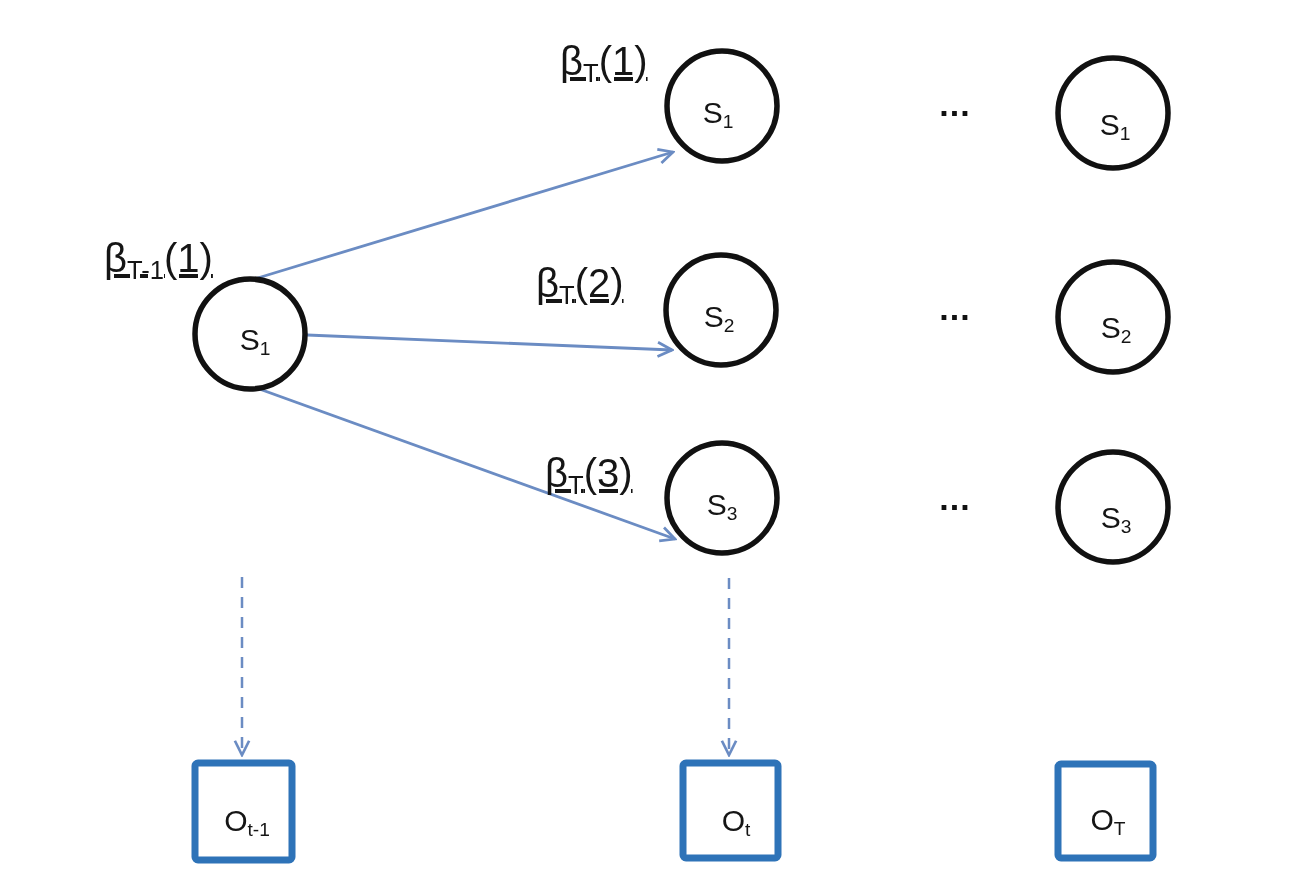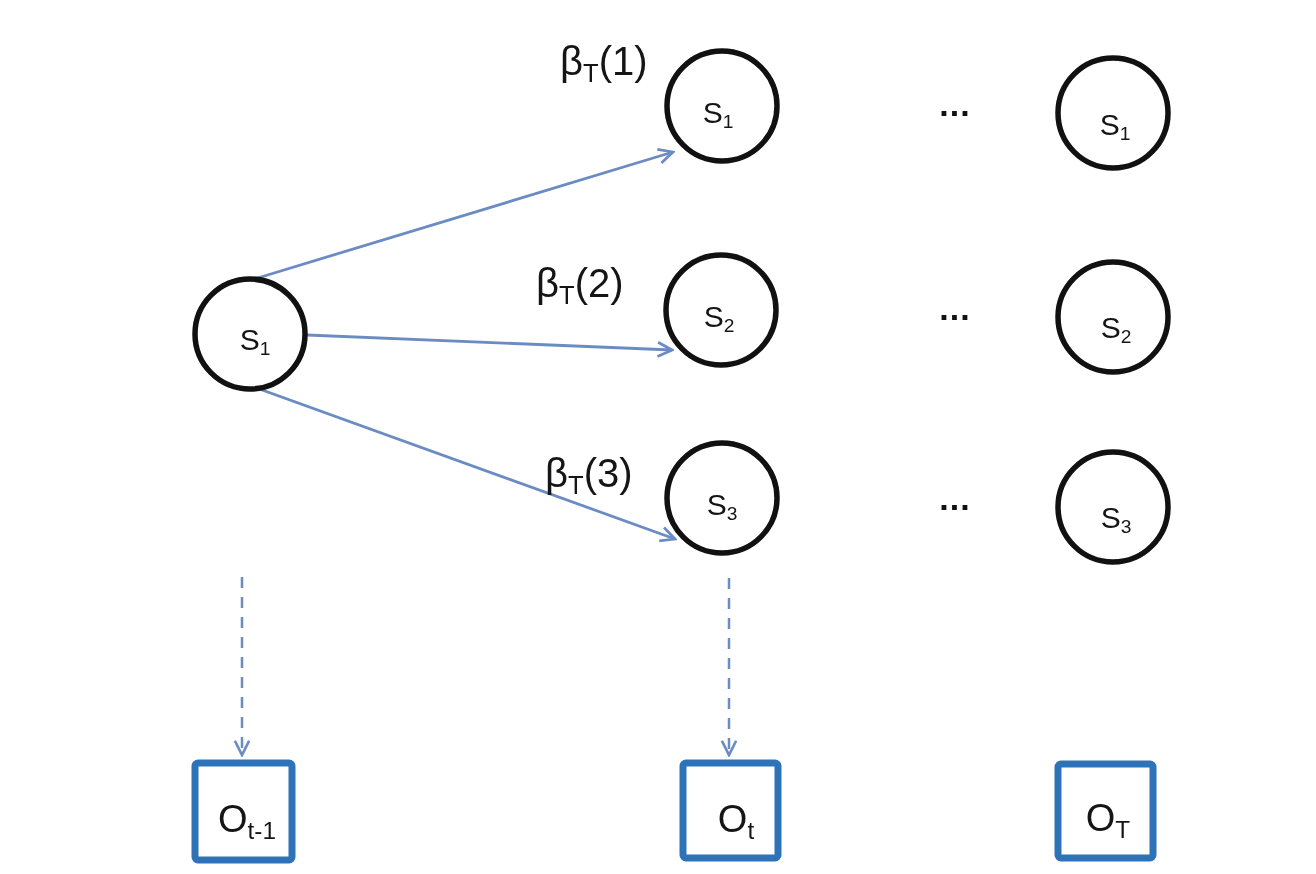--- a/index.html
+++ b/index.html
@@ -18,27 +18,27 @@
     line-height: 1.05;
     white-space: nowrap;
     color: #151515;
   }
   .lbl sub {
     font-size: 0.64em;
     line-height: 1;
     vertical-align: -0.28em;
     letter-spacing: 0;
   }
-  .beta-label { font-size: 40px; }
+  .beta-label { font-size: 40px; text-decoration: underline; }
   .node-label {
     font-size: 30px;
     transform: translate(-50%, -50%);
   }
   .obs-label {
-    font-size: 38px;
+    font-size: 30px;
     transform: translate(-50%, -50%);
   }
   .dots {
     position: absolute;
     font-size: 34px;
     font-weight: 700;
     letter-spacing: 1px;
     transform: translateX(-50%);
     color: #111111;
     line-height: 1;
@@ -69,20 +69,23 @@
     <circle cx="722" cy="498" r="55" fill="#ffffff" stroke="#111111" stroke-width="5.5"></circle>
     <circle cx="1113" cy="113" r="55" fill="#ffffff" stroke="#111111" stroke-width="5.5"></circle>
     <circle cx="1113" cy="317" r="55" fill="#ffffff" stroke="#111111" stroke-width="5.5"></circle>
     <circle cx="1113" cy="507" r="55" fill="#ffffff" stroke="#111111" stroke-width="5.5"></circle>
 
     <rect x="195" y="763" width="97" height="97" rx="3" fill="#ffffff" stroke="#2e73b8" stroke-width="7"></rect>
     <rect x="683" y="763" width="95" height="95" rx="3" fill="#ffffff" stroke="#2e73b8" stroke-width="7"></rect>
     <rect x="1058" y="764" width="95" height="94" rx="3" fill="#ffffff" stroke="#2e73b8" stroke-width="7"></rect>
   </svg>
 
+  <div class="lbl beta-label" style="left:104px; top:237px">
+    <span>β</span><sub>T-1</sub><span>(1)</span>
+  </div>
   <div class="lbl beta-label" style="left:560px; top:40px">
     <span>β</span><sub>T</sub><span>(1)</span>
   </div>
   <div class="lbl beta-label" style="left:536px; top:262px">
     <span>β</span><sub>T</sub><span>(2)</span>
   </div>
   <div class="lbl beta-label" style="left:545px; top:452px">
     <span>β</span><sub>T</sub><span>(3)</span>
   </div>
 

